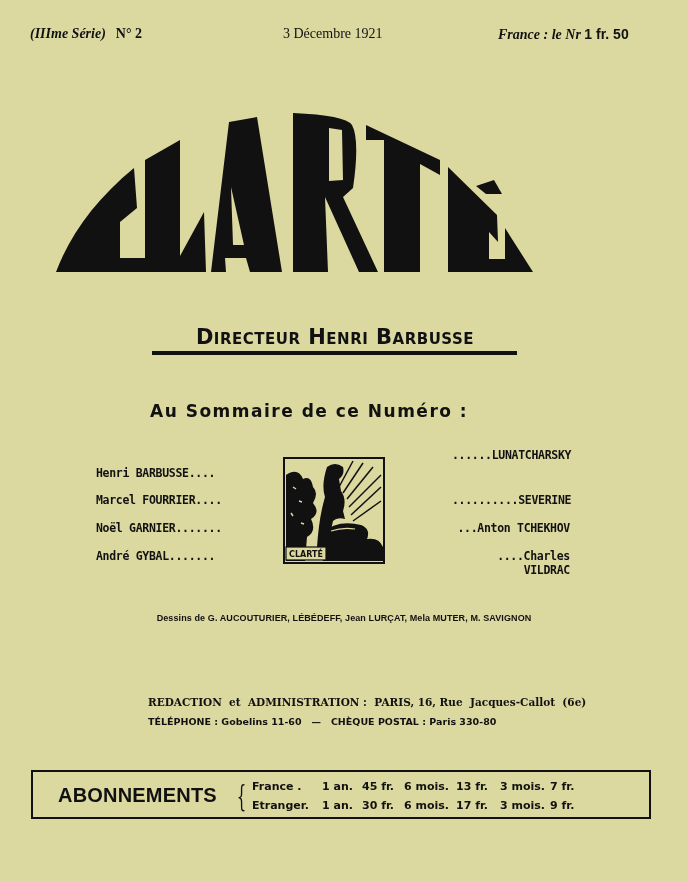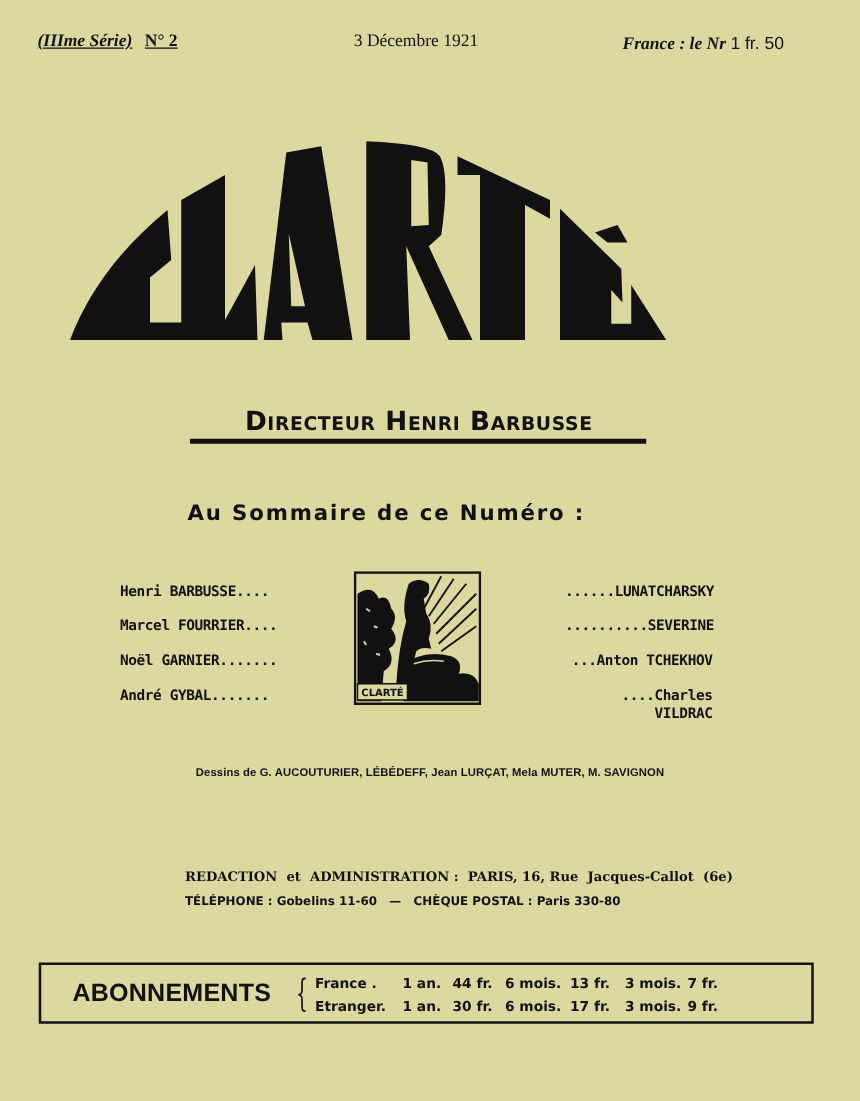--- a/index.html
+++ b/index.html
@@ -5,25 +5,25 @@
   html, body { margin: 0; padding: 0; }
   body {
     width: 688px; height: 881px; overflow: hidden;
     background: #dcd9a0;
     color: #111;
     font-family: "Liberation Sans", sans-serif;
     position: relative;
   }
   .abs { position: absolute; }
   .hdr { top: 26px; font-family: "Liberation Serif", serif; font-size: 14px; font-weight: bold; }
-  .hdr-left { left: 30px; font-style: italic; text-decoration: underline; }
+  .hdr-left { left: 30px; font-style: italic; }
   .hdr-left .n { font-style: normal; margin-left: 10px; }
   .hdr-center { left: 283px; font-weight: normal; font-size: 14px; }
   .hdr-right { left: 498px; font-style: italic; }
-  .hdr-right .p { font-style: normal; font-family: "Liberation Sans", sans-serif; font-weight: normal; margin-top: 12px; }
+  .hdr-right .p { font-style: normal; font-family: "Liberation Sans", sans-serif; font-weight: bold; margin-top: 12px; }
 
   .title-svg { left: 0; top: 80px; }
 
   .director {
     left: 150px; top: 325px; width: 370px; text-align: center;
     font-family: "DejaVu Sans", sans-serif; font-weight: bold; font-size: 21px;
     font-variant: small-caps; letter-spacing: 0.5px;
   }
   .director-rule { left: 152px; top: 351px; width: 365px; height: 4px; background: #111; }
 
@@ -91,21 +91,21 @@
 <div class="abs director">Directeur Henri Barbusse</div>
 <div class="abs director-rule"></div>
 
 <div class="abs sommaire">Au Sommaire de ce Numéro :</div>
 
 <div class="abs contrib contrib-left" style="top:466px">Henri BARBUSSE....</div>
 <div class="abs contrib contrib-left" style="top:493px">Marcel FOURRIER....</div>
 <div class="abs contrib contrib-left" style="top:521px">Noël GARNIER.......</div>
 <div class="abs contrib contrib-left" style="top:549px">André GYBAL.......</div>
 
-<div class="abs contrib contrib-right" style="top:466px">......LUNATCHARSKY</div>
+<div class="abs contrib contrib-right" style="top:448px">......LUNATCHARSKY</div>
 <div class="abs contrib contrib-right" style="top:493px">..........SEVERINE</div>
 <div class="abs contrib contrib-right" style="top:521px">...Anton TCHEKHOV</div>
 <div class="abs contrib contrib-right" style="top:549px">....Charles VILDRAC</div>
 
 <svg class="abs vignette" viewBox="0 0 102 107">
   <rect x="1" y="1" width="100" height="105" fill="#dcd9a0" stroke="#111" stroke-width="2"></rect>
 
   <g stroke="#111" stroke-width="1.5">
     <line x1="70" y1="4" x2="56" y2="30"></line>
     <line x1="80" y1="6" x2="60" y2="36"></line>
@@ -132,21 +132,21 @@
 <div class="abs redac">REDACTION  et  ADMINISTRATION :  PARIS, 16, Rue  Jacques-Callot  (6e)</div>
 <div class="abs tel">TÉLÉPHONE : Gobelins 11-60   —   CHÈQUE POSTAL : Paris 330-80</div>
 
 <div class="abs abo-box"></div>
 <div class="abs abo-label">ABONNEMENTS</div>
 <div class="abs abo-brace">{</div>
 
 <div class="abs abo-row" style="top:780px">
   <span class="c1">France  .</span>
   <span class="c2">1 an.</span>
-  <span class="c3">44 fr.</span>
+  <span class="c3">45 fr.</span>
   <span class="c4">6 mois.</span>
   <span class="c5">13 fr.</span>
   <span class="c6">3 mois.</span>
   <span class="c7">7 fr.</span>
 </div>
 <div class="abs abo-row" style="top:799px">
   <span class="c1">Etranger.</span>
   <span class="c2">1 an.</span>
   <span class="c3">30 fr.</span>
   <span class="c4">6 mois.</span>

